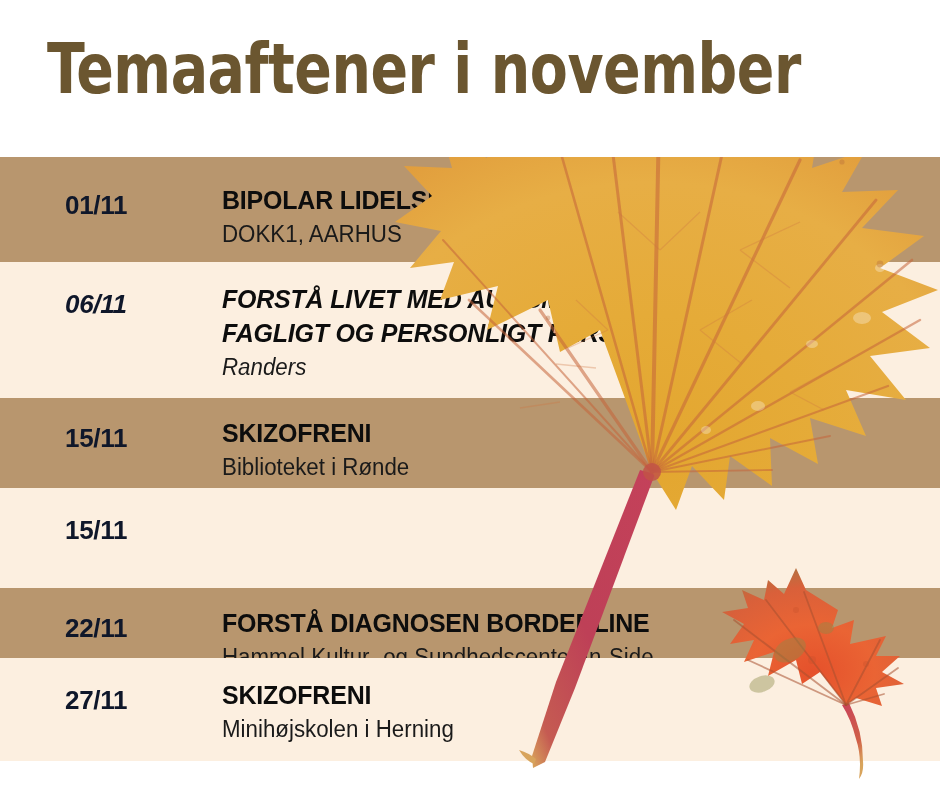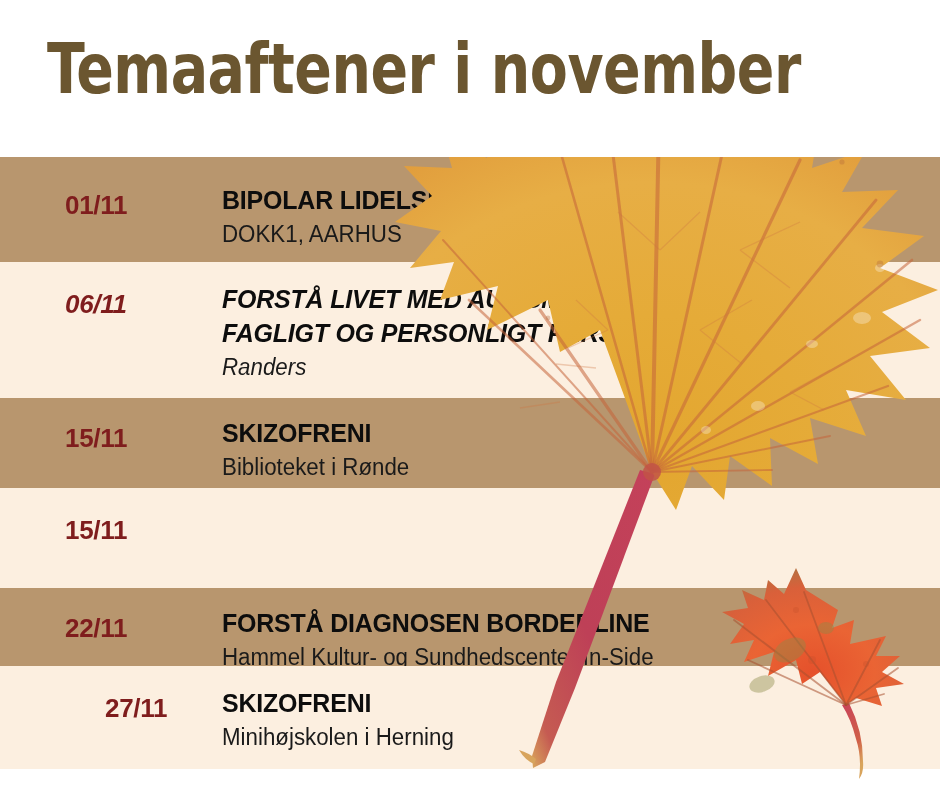--- a/index.html
+++ b/index.html
@@ -39,21 +39,21 @@
   .row.cream{background:#FCEFE0;}
 
   .row-inner{
     position:relative;height:100%;
   }
   .date{
     position:absolute;left:65px;
     font-weight:700;
     font-size:26px;
     letter-spacing:-0.3px;
-    color:#7f1d1d;
+    color:#0f172a;
     font-family:"Liberation Sans", sans-serif;
   }
   .texts{
     position:absolute;left:222px;right:0;
   }
   .ev-title{
     font-weight:700;
     font-size:26px;
     line-height:34px;
     letter-spacing:-0.2px;
@@ -80,25 +80,25 @@
   .r0 .texts{top:26px;}
   .r1{height:136px;font-style:italic;}
   .r1 .date{top:27px;}
   .r1 .texts{top:20px;}
   .r2{height:90px;}
   .r2 .date{top:25px;}
   .r2 .texts{top:18px;}
   .r3{height:100px;}
   .r3 .date{top:27px;}
   .r3 .texts{top:20px;}
-  .r4{height:78px;}
+  .r4{height:70px;}
   .r4 .date{top:25px;}
   .r4 .texts{top:18px;}
   .r5{height:103px;}
-  .r5 .date{top:27px;margin-left:40px;}
+  .r5 .date{top:27px;}
   .r5 .texts{top:20px;}
 
   
   .leaf-layer{
     position:absolute;left:0;top:0;width:940px;height:788px;
     z-index:3;pointer-events:none;
   }
   .leaf-layer svg{display:block;width:940px;height:788px;}
 </style>
 </head>

